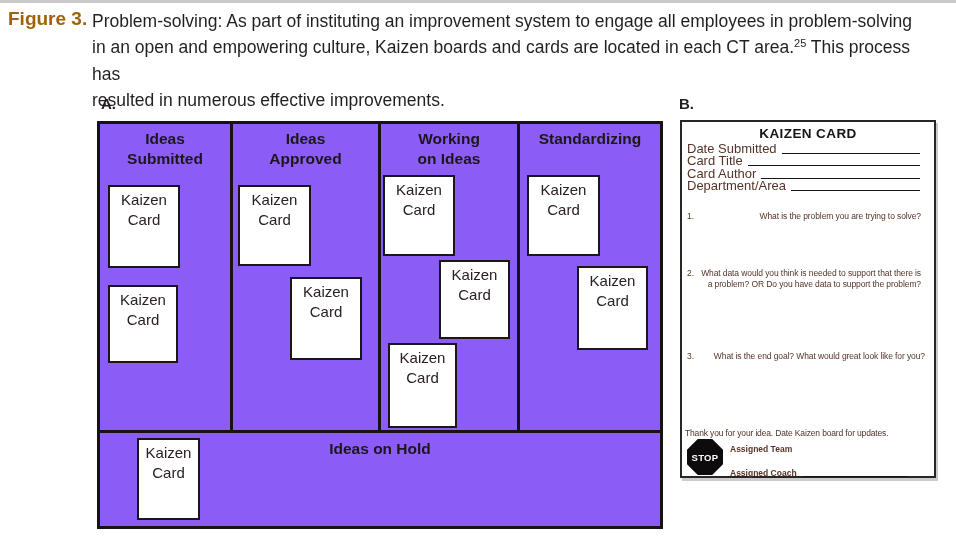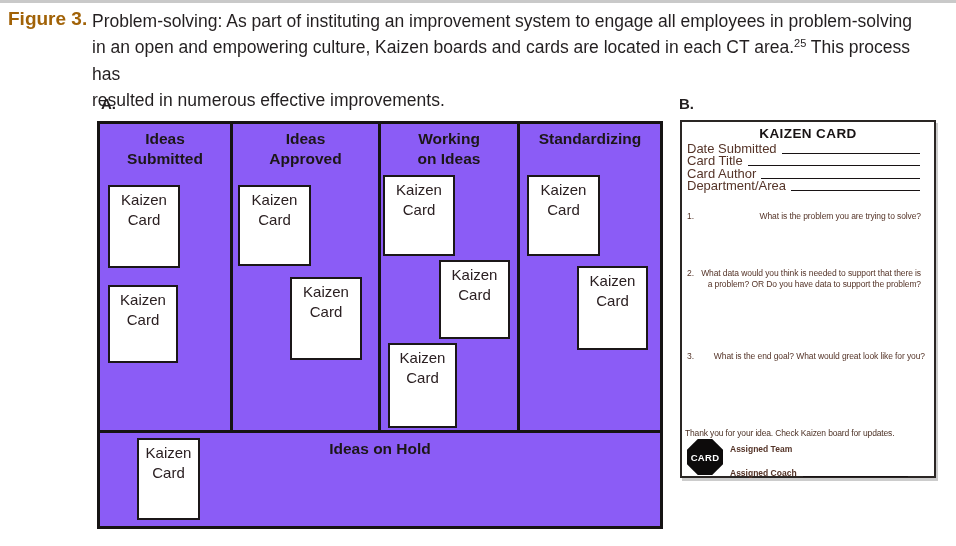--- a/index.html
+++ b/index.html
@@ -156,20 +156,20 @@
   </div>
   <div class="q q2">
     <span class="qnum">2.</span>
     <span class="qtext">What data would you think is needed to support that there is a  problem? OR Do you have data to support the problem?</span>
   </div>
   <div class="q q3">
     <span class="qnum">3.</span>
     <span class="qtext">What is the end goal? What would great look like for you?</span>
   </div>
 
-  <div class="thanks">Thank you for your idea. Check Kaizen board for updates.</div>
-  <div class="stop">CARD</div>
+  <div class="thanks">Thank you for your idea. Date Kaizen board for updates.</div>
+  <div class="stop">STOP</div>
   <div class="assigned a-team">Assigned Team</div>
   <div class="assigned a-coach">
     <span>Assigned Coach</span>
     <span class="fline"></span>
   </div>
 </div>
 
 </body></html>

